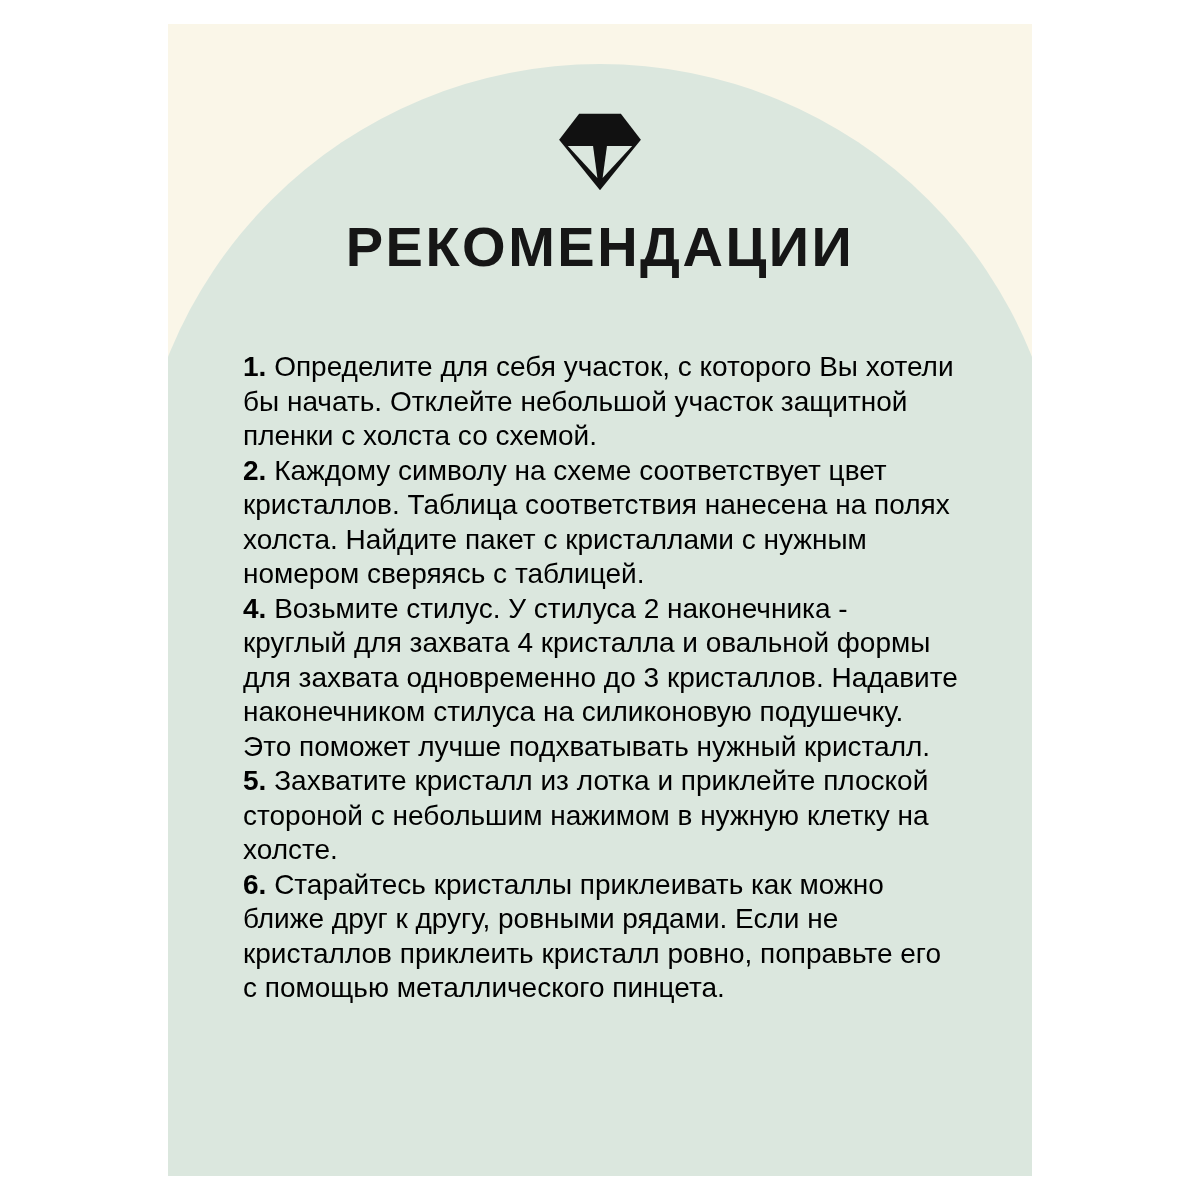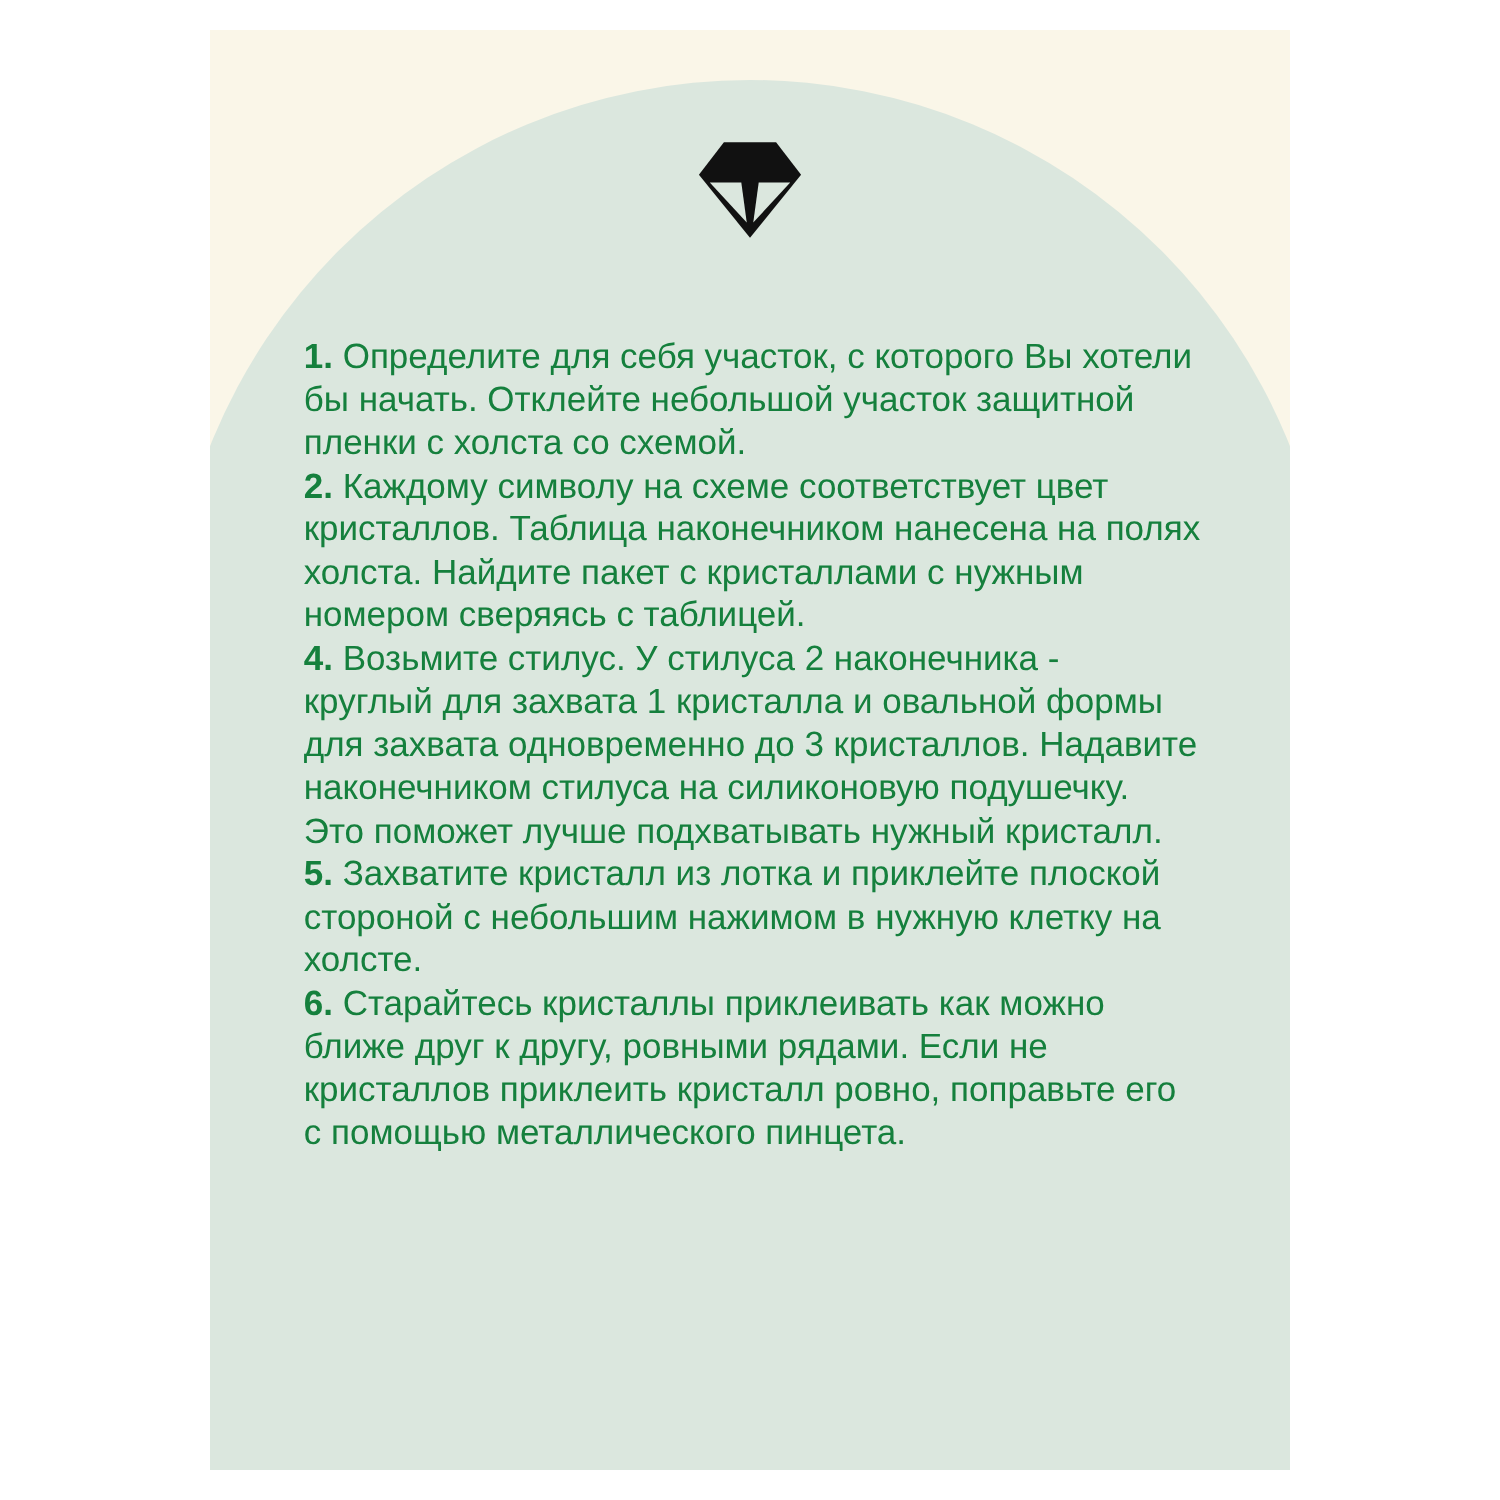--- a/index.html
+++ b/index.html
@@ -54,24 +54,24 @@
     margin-top: 24px;
     text-align: center;
     color: #161616;
     font-size: 56px;
     line-height: 62px;
     font-weight: 700;
     letter-spacing: 2.5px;
   }
   .instructions {
     align-self: flex-start;
-    margin-top: 52px;
+    margin-top: 72px;
     margin-left: 75px;
     width: 762px;
-    color: #15803d;
+    color: #000000;
     font-size: 28px;
     line-height: 34.5px;
   }
   .instructions p {
     margin: 0;
     padding: 0;
   }
   .item-number {
     font-weight: 700;
   }
@@ -87,34 +87,35 @@
     <div class="arch"></div>
     <div class="content">
       <div class="icon-wrap">
         <svg viewBox="0 0 100 92" xmlns="http://www.w3.org/2000/svg" aria-hidden="true">
           <path d="M26 2 L74 2 L97 32 L50 90 L3 32 Z" fill="#111111"></path>
           <path d="M13 39 L42 39 L47 76 Z" fill="#DBE7DE"></path>
           <path d="M87 39 L58 39 L53 76 Z" fill="#DBE7DE"></path>
         </svg>
       </div>
       <div class="title">
+        <div>РЕКОМЕНДАЦИИ</div>
       </div>
       <div class="instructions">
   <p class="item"><b class="item-number">1.</b> <span class="item-text">Определите для себя участок, с которого Вы хотели
 бы начать. Отклейте небольшой участок защитной
 пленки с холста со схемой.</span></p>
 
   <p class="item"><b class="item-number">2.</b> <span class="item-text">Каждому символу на схеме соответствует цвет
-кристаллов. Таблица наконечником нанесена на полях
+кристаллов. Таблица соответствия нанесена на полях
 холста. Найдите пакет с кристаллами с нужным
 номером сверяясь с таблицей.</span></p>
 
 
   <p class="item"><b class="item-number">4.</b> <span class="item-text">Возьмите стилус. У стилуса 2 наконечника -
-круглый для захвата 1 кристалла и овальной формы
+круглый для захвата 4 кристалла и овальной формы
 для захвата одновременно до 3 кристаллов. Надавите
 наконечником стилуса на силиконовую подушечку.
 Это поможет лучше подхватывать нужный кристалл.</span></p>
 
   <p class="item"><b class="item-number">5.</b> <span class="item-text">Захватите кристалл из лотка и приклейте плоской
 стороной с небольшим нажимом в нужную клетку на
 холсте.</span></p>
 
   <p class="item"><b class="item-number">6.</b> <span class="item-text">Старайтесь кристаллы приклеивать как можно
 ближе друг к другу, ровными рядами. Если не

